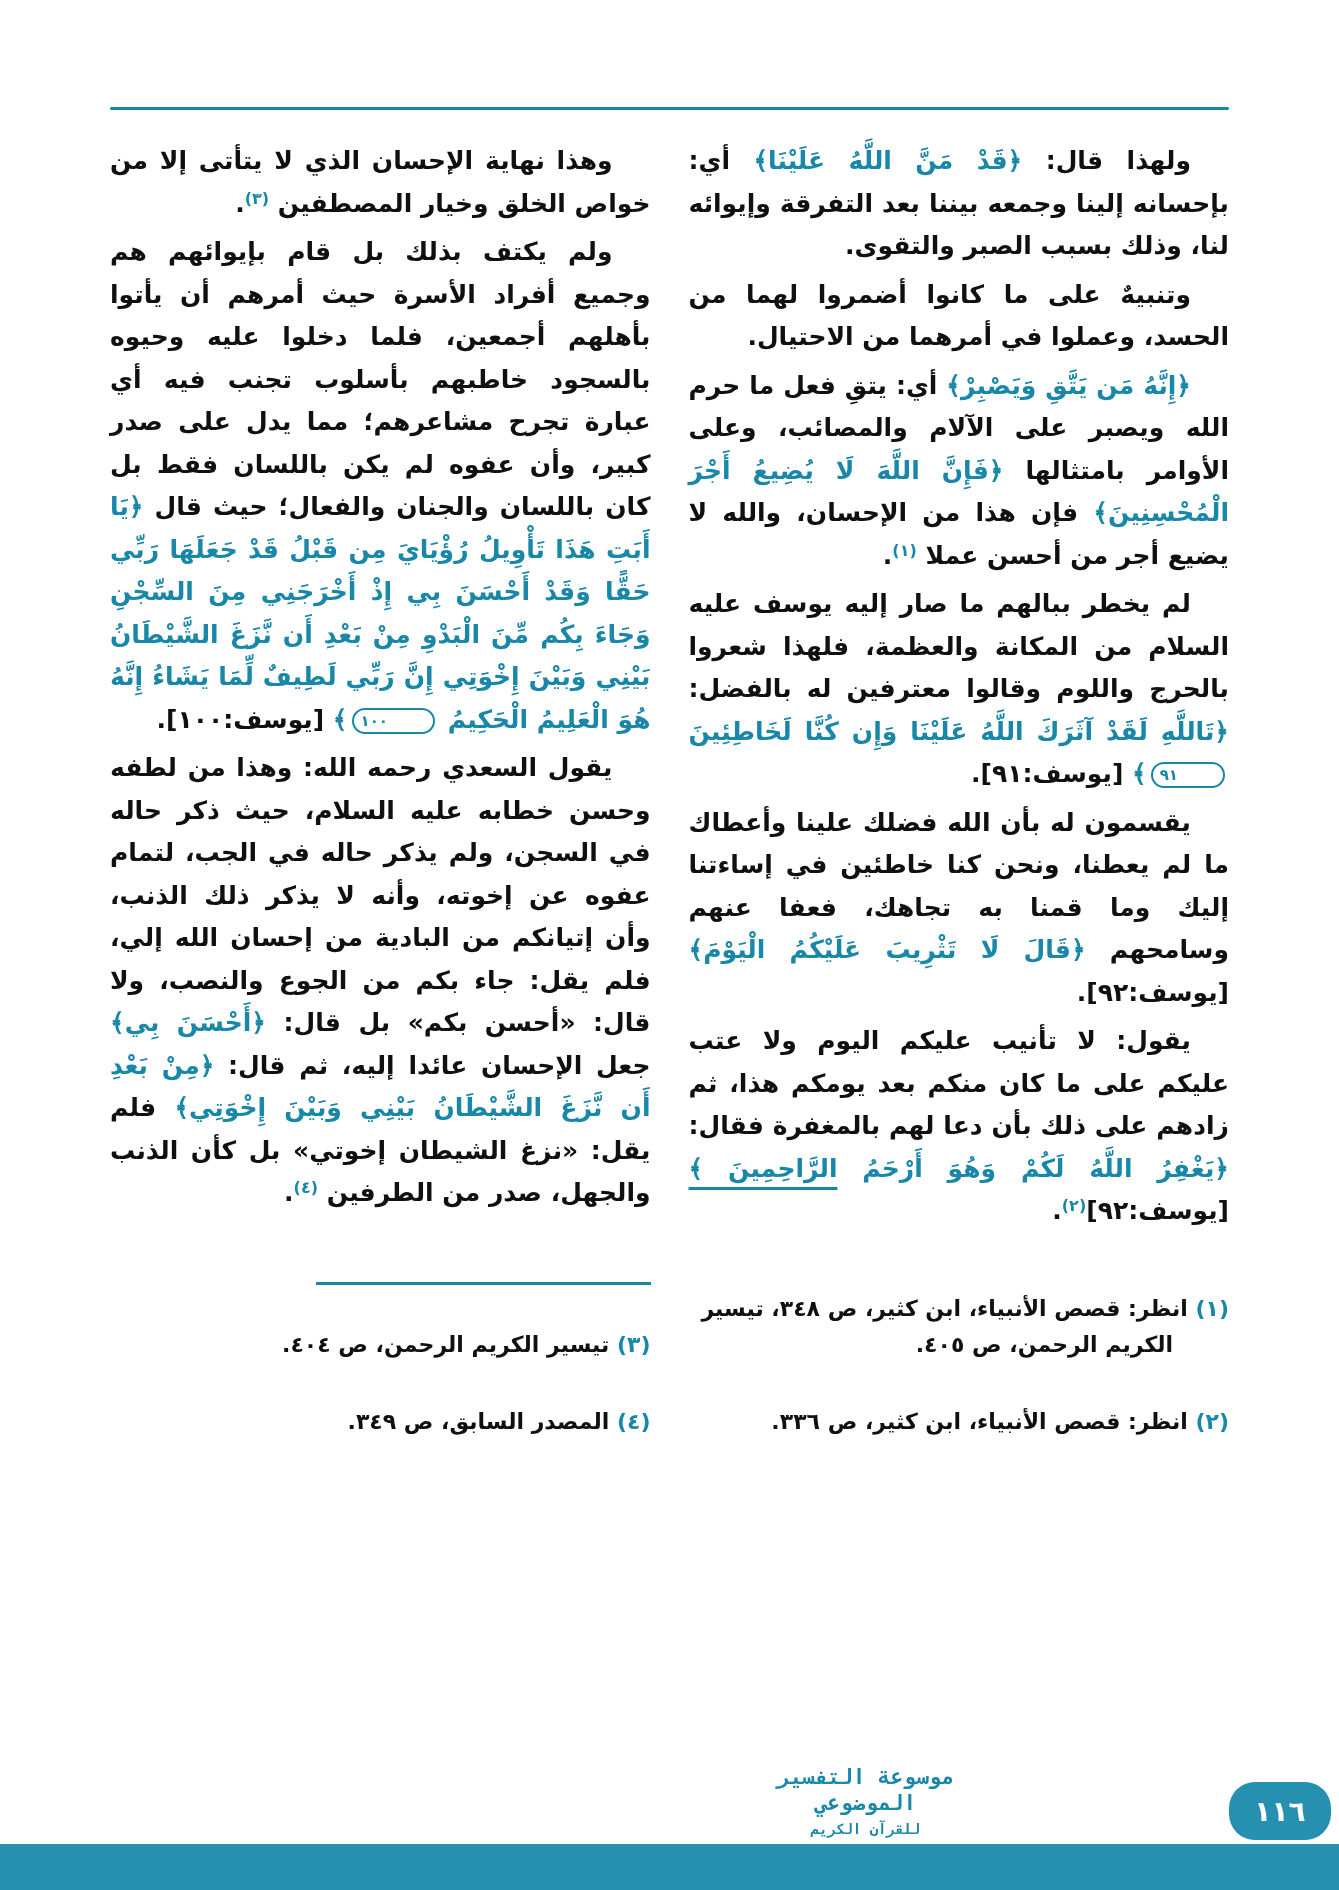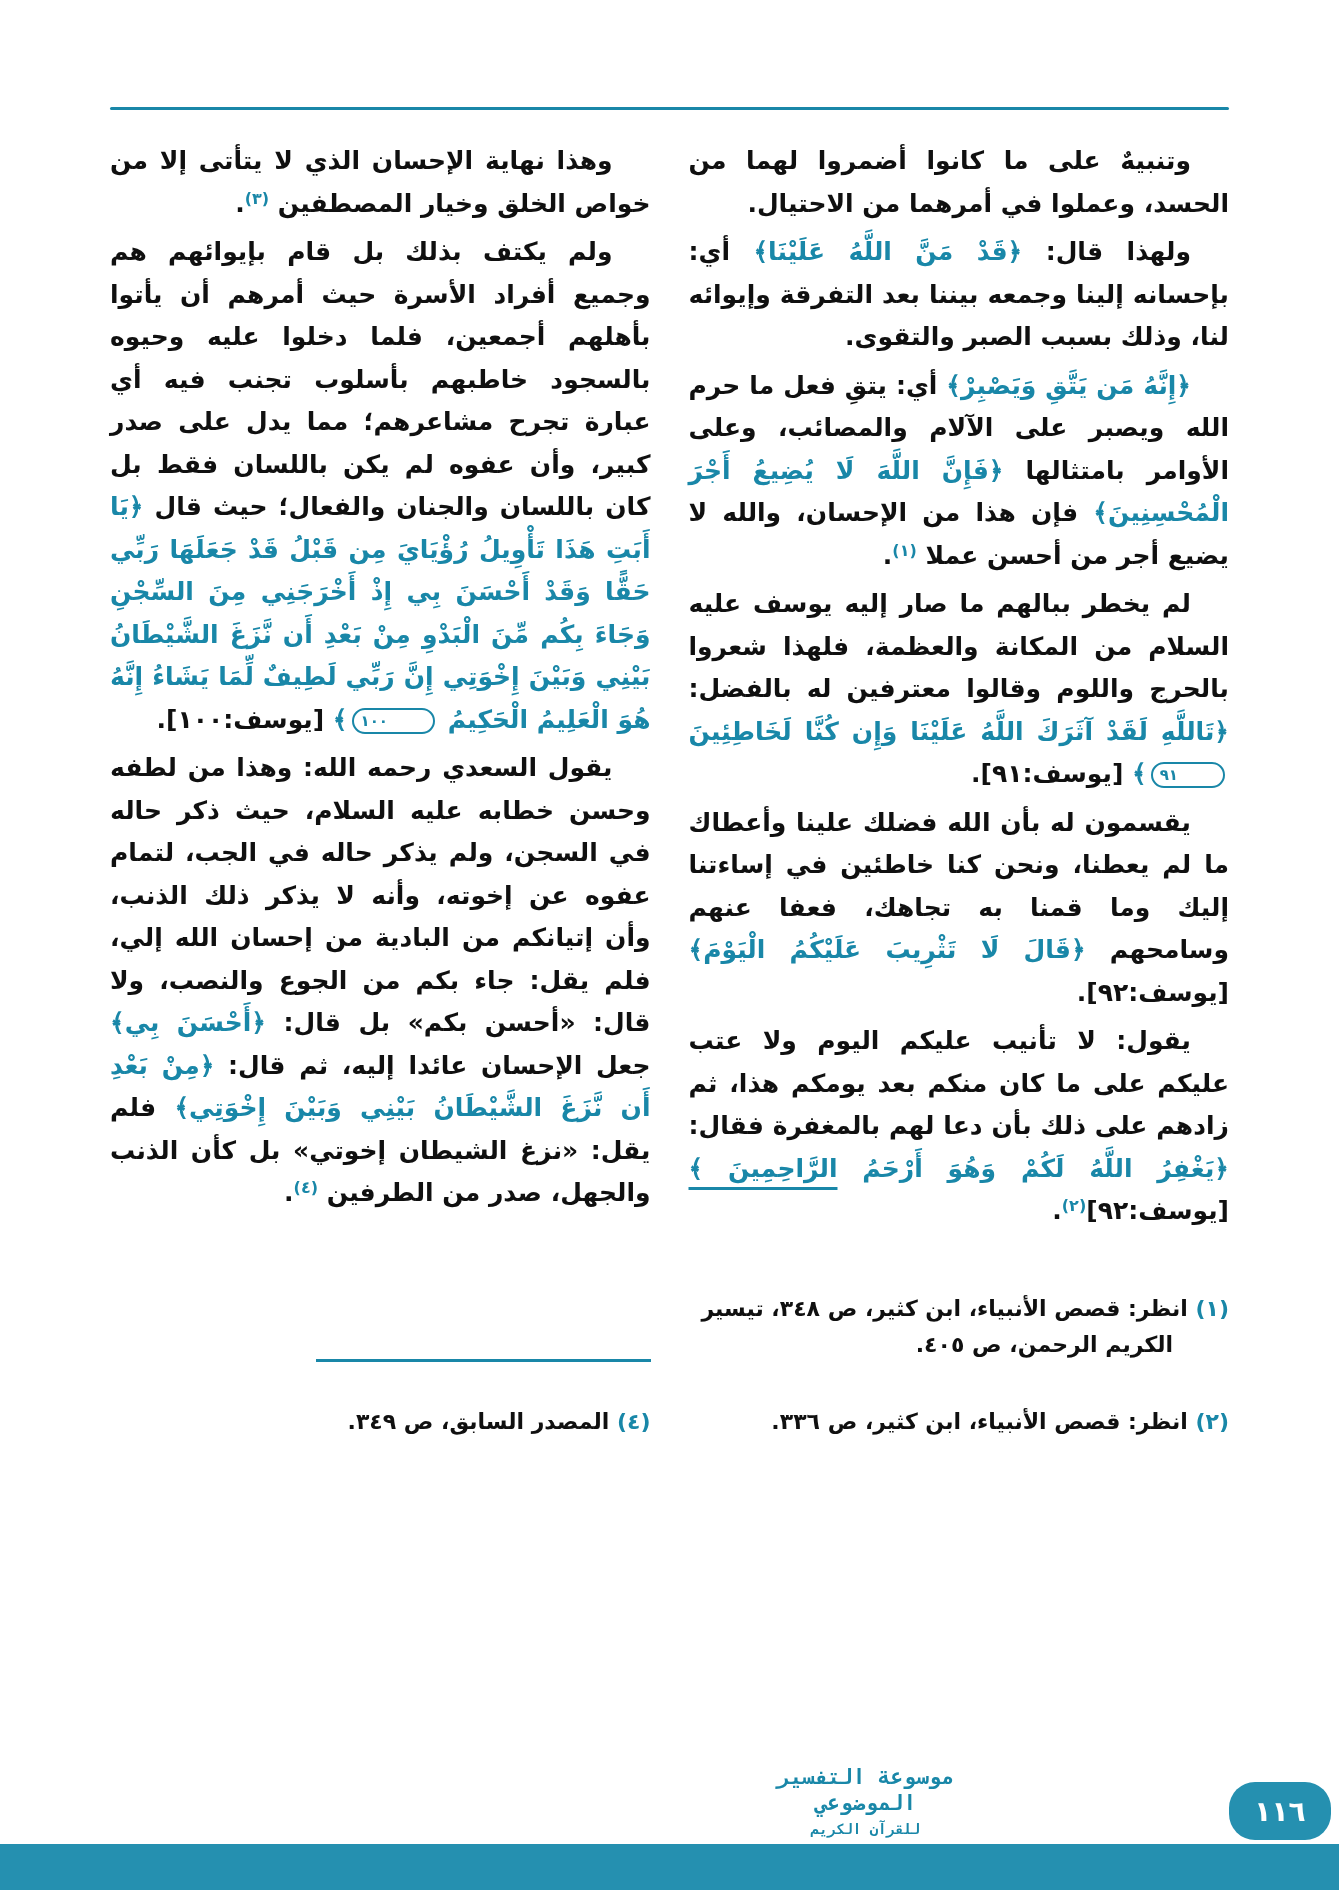--- a/index.html
+++ b/index.html
@@ -115,38 +115,39 @@
 
 <div class="page">
 
   <header class="page-header">
     <div class="header-rule"></div>
   </header>
 
   <main class="columns">
 
     <section class="col col-right">
+      <p class="para"><span class="seg-plain">ولهذا قال: </span><span class="seg-quran">﴿قَدْ مَنَّ اللَّهُ عَلَيْنَا﴾</span><span class="seg-plain"> أي: بإحسانه إلينا وجمعه بيننا بعد التفرقة وإيوائه لنا، وذلك بسبب الصبر والتقوى.</span></p>
       <p class="para"><span class="seg-plain">وتنبيهٌ على ما كانوا أضمروا لهما من الحسد، وعملوا في أمرهما من الاحتيال.</span></p>
-      <p class="para"><span class="seg-plain">ولهذا قال: </span><span class="seg-quran">﴿قَدْ مَنَّ اللَّهُ عَلَيْنَا﴾</span><span class="seg-plain"> أي: بإحسانه إلينا وجمعه بيننا بعد التفرقة وإيوائه لنا، وذلك بسبب الصبر والتقوى.</span></p>
       <p class="para"><span class="seg-quran">﴿إِنَّهُ مَن يَتَّقِ وَيَصْبِرْ﴾</span><span class="seg-plain"> أي: يتقِ فعل ما حرم الله ويصبر على الآلام والمصائب، وعلى الأوامر بامتثالها </span><span class="seg-quran">﴿فَإِنَّ اللَّهَ لَا يُضِيعُ أَجْرَ الْمُحْسِنِينَ﴾</span><span class="seg-plain"> فإن هذا من الإحسان، والله لا يضيع أجر من أحسن عملا </span><span class="seg-fnref">(١)</span><span class="seg-plain">.</span></p>
       <p class="para"><span class="seg-plain">لم يخطر ببالهم ما صار إليه يوسف عليه السلام من المكانة والعظمة، فلهذا شعروا بالحرج واللوم وقالوا معترفين له بالفضل: </span><span class="seg-quran">﴿تَاللَّهِ لَقَدْ آثَرَكَ اللَّهُ عَلَيْنَا وَإِن كُنَّا لَخَاطِئِينَ </span><span class="seg-ayah">٩١</span><span class="seg-quran">﴾</span><span class="seg-ref"> [يوسف:٩١].</span></p>
       <p class="para"><span class="seg-plain">يقسمون له بأن الله فضلك علينا وأعطاك ما لم يعطنا، ونحن كنا خاطئين في إساءتنا إليك وما قمنا به تجاهك، فعفا عنهم وسامحهم </span><span class="seg-quran">﴿قَالَ لَا تَثْرِيبَ عَلَيْكُمُ الْيَوْمَ﴾</span><span class="seg-ref"> [يوسف:٩٢].</span></p>
       <p class="para"><span class="seg-plain">يقول: لا تأنيب عليكم اليوم ولا عتب عليكم على ما كان منكم بعد يومكم هذا، ثم زادهم على ذلك بأن دعا لهم بالمغفرة فقال: </span><span class="seg-quran">﴿يَغْفِرُ اللَّهُ لَكُمْ وَهُوَ أَرْحَمُ </span><span class="seg-quranu">الرَّاحِمِينَ ﴾</span><span class="seg-ref"> [يوسف:٩٢]</span><span class="seg-fnref">(٢)</span><span class="seg-plain">.</span></p>
       <div class="footnotes">
         <p class="footnote"><span class="seg-fnnum">(١) </span><span class="seg-plain">انظر: قصص الأنبياء، ابن كثير، ص ٣٤٨، تيسير الكريم الرحمن، ص ٤٠٥.</span></p>
         <p class="footnote"><span class="seg-fnnum">(٢) </span><span class="seg-plain">انظر: قصص الأنبياء، ابن كثير، ص ٣٣٦.</span></p>
       </div>
     </section>
 
     <section class="col col-left">
       <p class="para"><span class="seg-plain">وهذا نهاية الإحسان الذي لا يتأتى إلا من خواص الخلق وخيار المصطفين </span><span class="seg-fnref">(٣)</span><span class="seg-plain">.</span></p>
       <p class="para"><span class="seg-plain">ولم يكتف بذلك بل قام بإيوائهم هم وجميع أفراد الأسرة حيث أمرهم أن يأتوا بأهلهم أجمعين، فلما دخلوا عليه وحيوه بالسجود خاطبهم بأسلوب تجنب فيه أي عبارة تجرح مشاعرهم؛ مما يدل على صدر كبير، وأن عفوه لم يكن باللسان فقط بل كان باللسان والجنان والفعال؛ حيث قال </span><span class="seg-quran">﴿يَا أَبَتِ هَذَا تَأْوِيلُ رُؤْيَايَ مِن قَبْلُ قَدْ جَعَلَهَا رَبِّي حَقًّا وَقَدْ أَحْسَنَ بِي إِذْ أَخْرَجَنِي مِنَ السِّجْنِ وَجَاءَ بِكُم مِّنَ الْبَدْوِ مِنْ بَعْدِ أَن نَّزَغَ الشَّيْطَانُ بَيْنِي وَبَيْنَ إِخْوَتِي إِنَّ رَبِّي لَطِيفٌ لِّمَا يَشَاءُ إِنَّهُ هُوَ الْعَلِيمُ الْحَكِيمُ </span><span class="seg-ayah">١٠٠</span><span class="seg-quran">﴾</span><span class="seg-ref"> [يوسف:١٠٠].</span></p>
       <p class="para"><span class="seg-plain">يقول السعدي رحمه الله: وهذا من لطفه وحسن خطابه عليه السلام، حيث ذكر حاله في السجن، ولم يذكر حاله في الجب، لتمام عفوه عن إخوته، وأنه لا يذكر ذلك الذنب، وأن إتيانكم من البادية من إحسان الله إلي، فلم يقل: جاء بكم من الجوع والنصب، ولا قال: «أحسن بكم» بل قال: </span><span class="seg-quran">﴿أَحْسَنَ بِي﴾</span><span class="seg-plain"> جعل الإحسان عائدا إليه، ثم قال: </span><span class="seg-quran">﴿مِنْ بَعْدِ أَن نَّزَغَ الشَّيْطَانُ بَيْنِي وَبَيْنَ إِخْوَتِي﴾</span><span class="seg-plain"> فلم يقل: «نزغ الشيطان إخوتي» بل كأن الذنب والجهل، صدر من الطرفين </span><span class="seg-fnref">(٤)</span><span class="seg-plain">.</span></p>
       <div class="footnotes">
         <div class="footnote-rule"></div>
+        <p class="footnote"><span class="seg-fnnum">(٣) </span><span class="seg-plain">تيسير الكريم الرحمن، ص ٤٠٤.</span></p>
         <p class="footnote"><span class="seg-fnnum">(٤) </span><span class="seg-plain">المصدر السابق، ص ٣٤٩.</span></p>
       </div>
     </section>
 
   </main>
 
   <div class="publisher-logo">
     <div class="logo-line1">موسوعة التفسير الموضوعي</div>
     <div class="logo-line2">للقرآن الكريم</div>
   </div>

